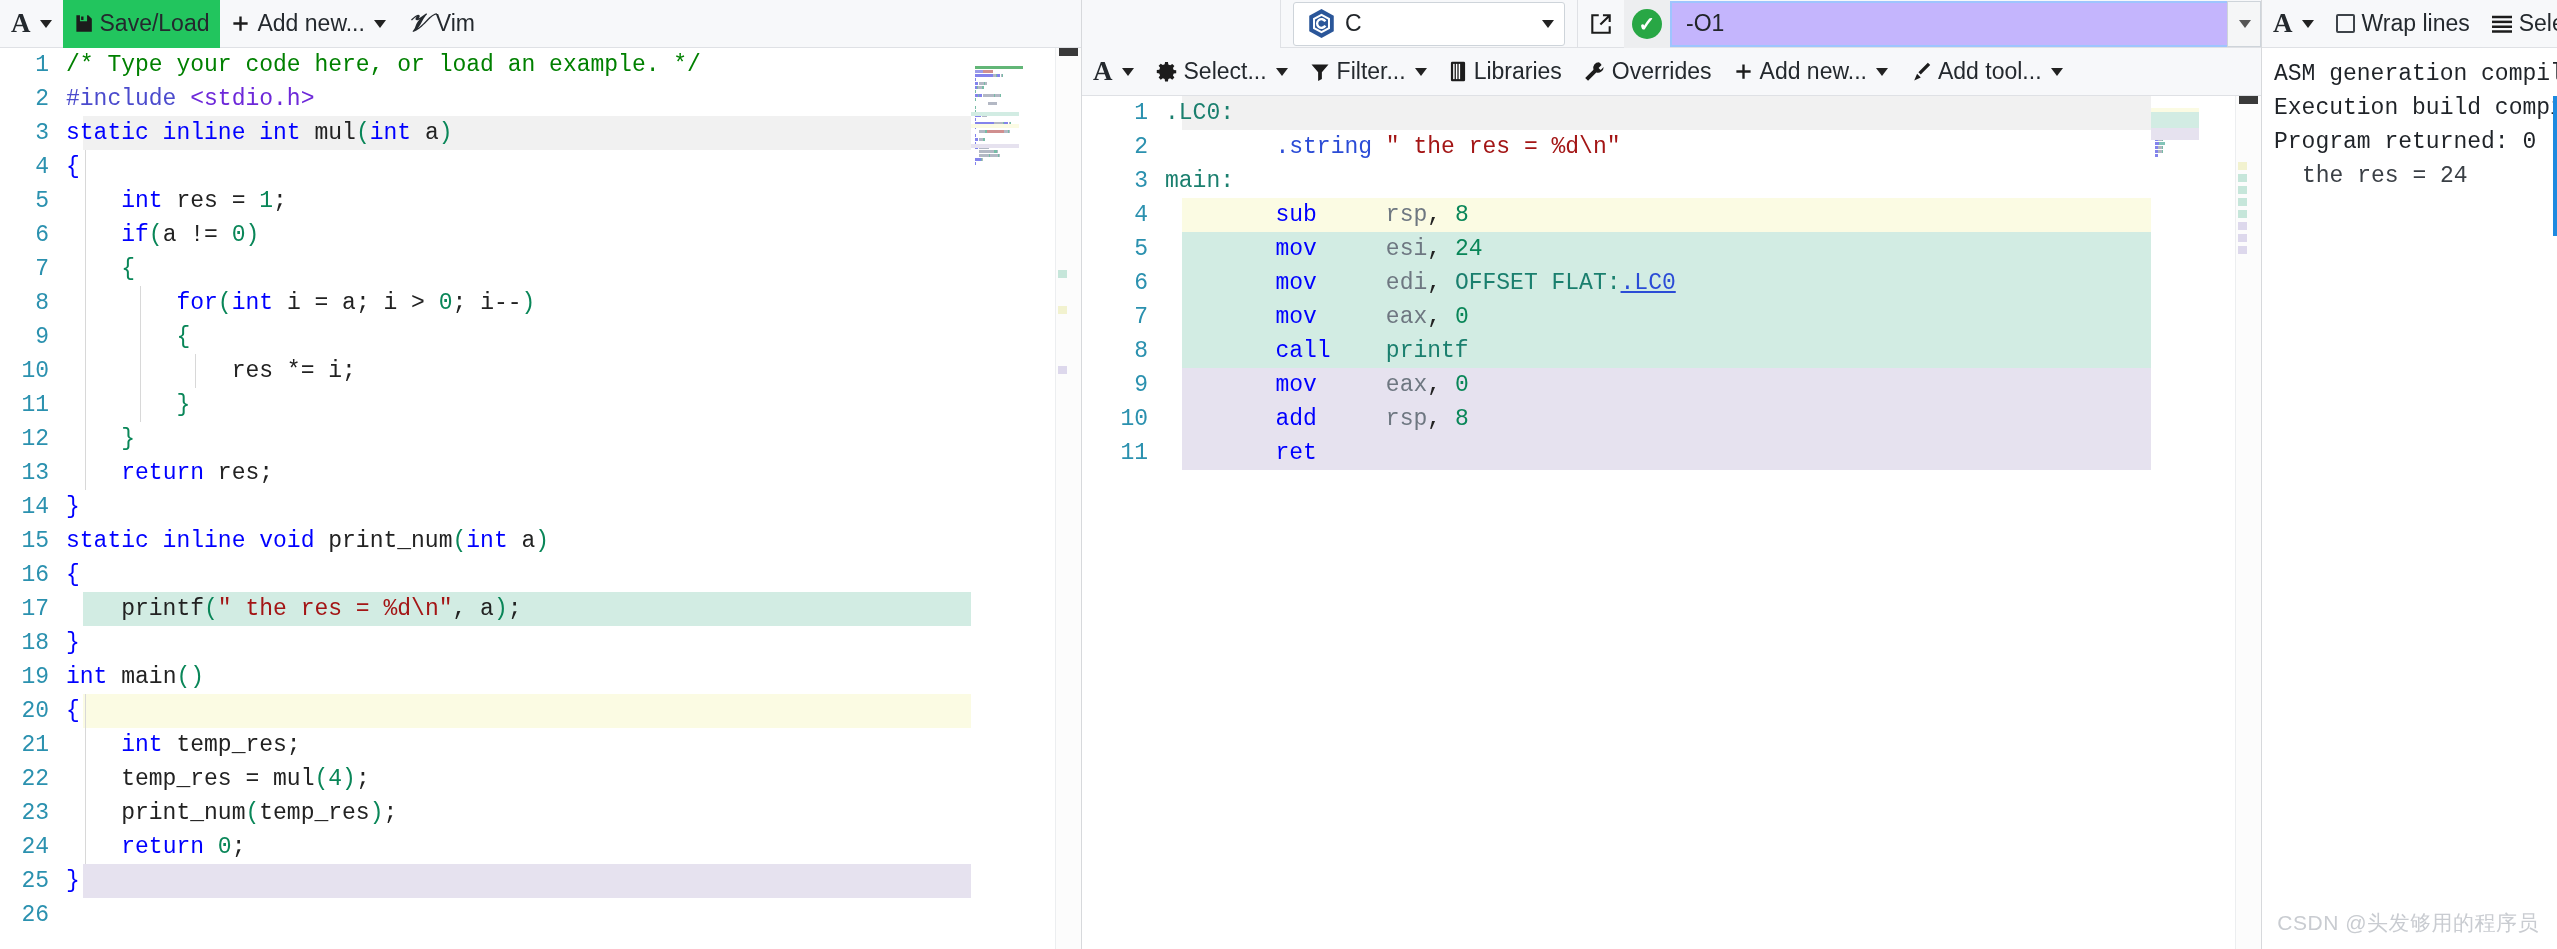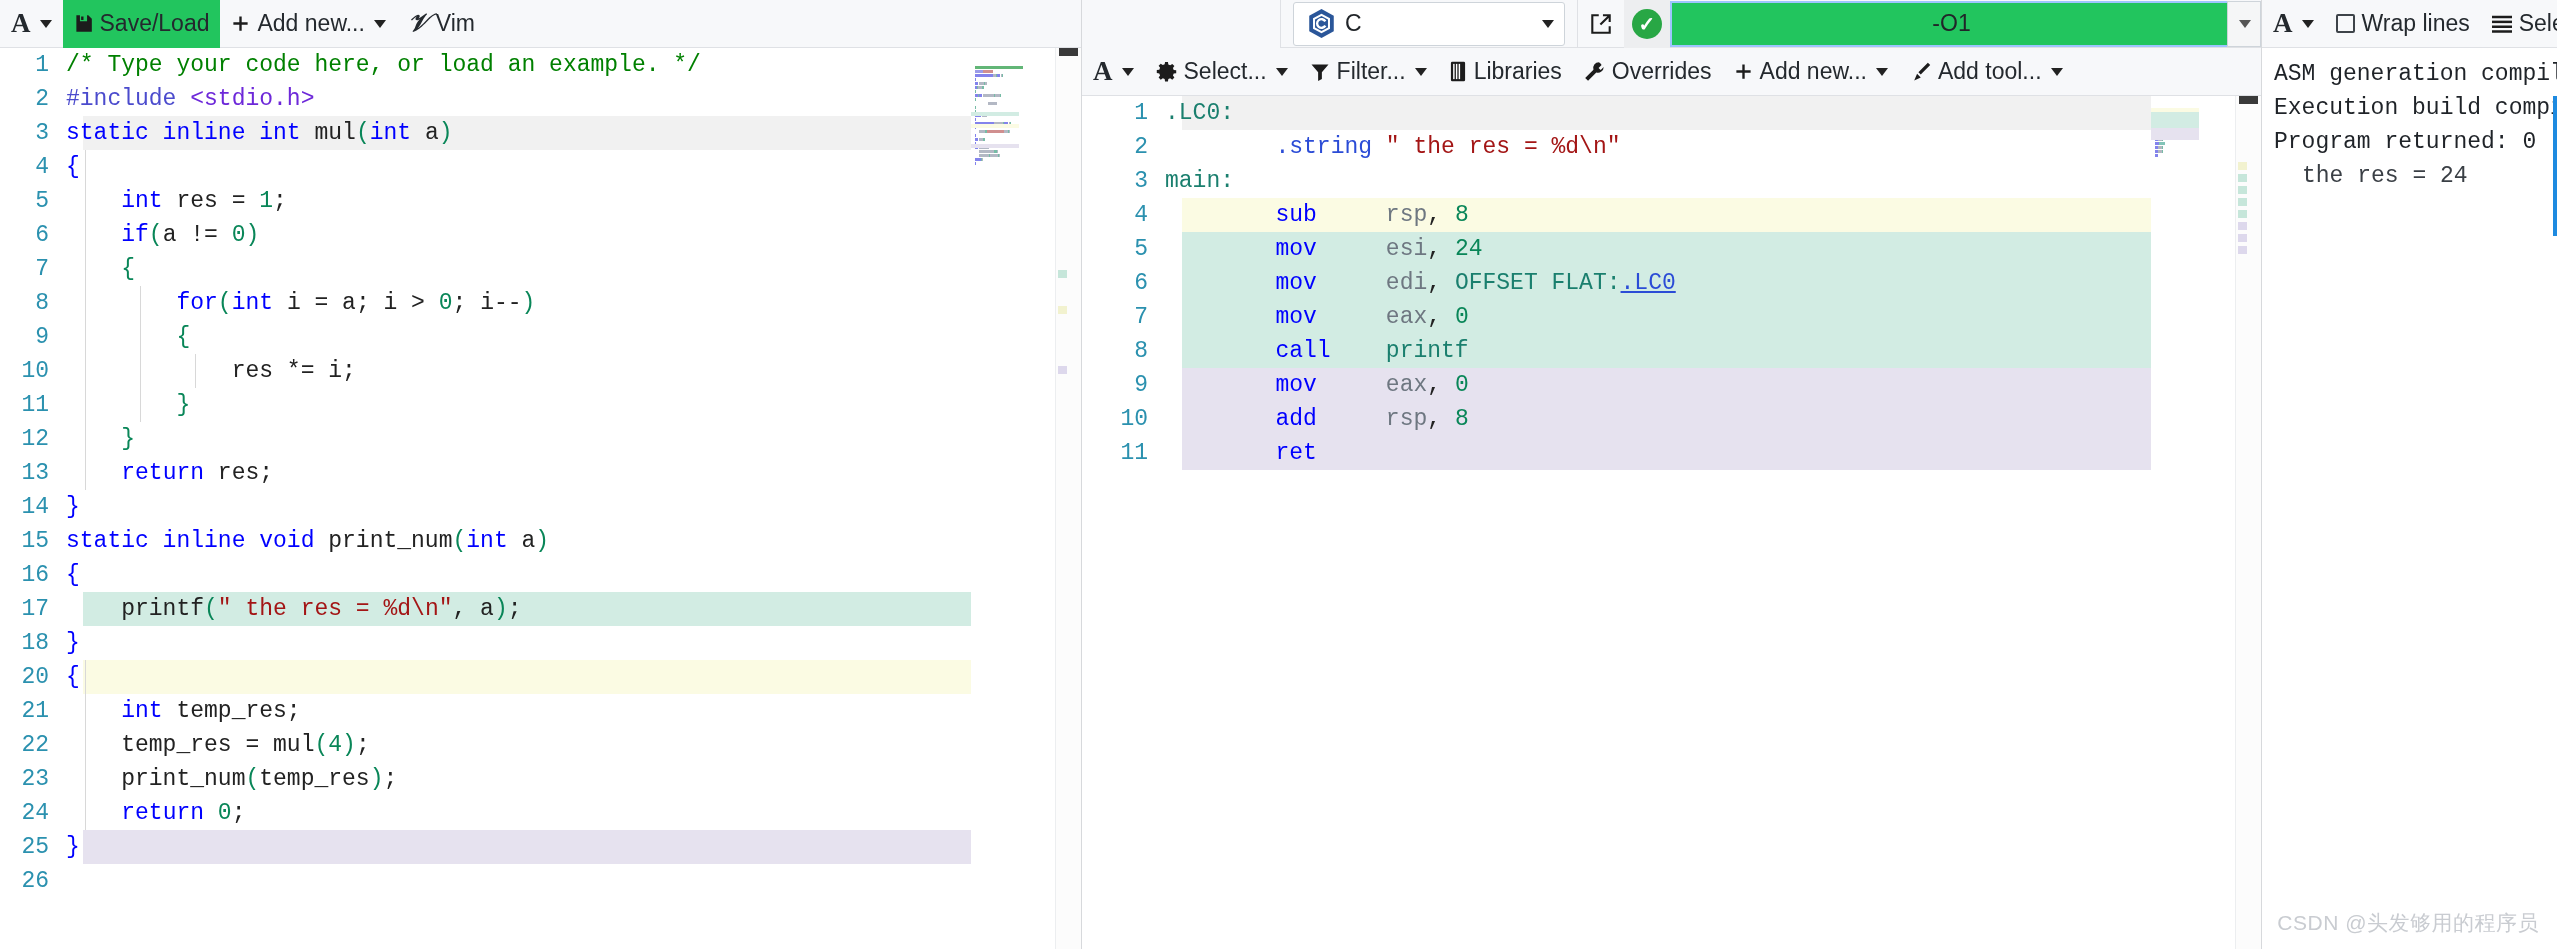--- a/index.html
+++ b/index.html
@@ -114,24 +114,23 @@
   
   .sel-box {
     display: flex; align-items: center; justify-content: space-between;
     height: 44px; background: #ffffff; border: 1px solid #ced4da;
     border-radius: 3px; padding: 0 10px 0 14px; font-size: 23px; color: #212529;
     cursor: pointer; white-space: nowrap;
   }
   .opts-wrap { display: flex; align-items: stretch; height: 46px; }
   .opts-input {
     height: 46px; border: 2px solid #9ec5fe; border-right: none;
-    background: #22c55e; padding: 0 10px 0 14px;
+    background: #c4b5fd; padding: 0 10px 0 14px;
     font-family: "Liberation Sans", sans-serif; font-size: 23px; color: #212529;
     outline: none;
-    text-align: center;
   }
   .opts-drop {
     width: 34px; border: 1px solid #ced4da; background: #f5f6f7;
     display: flex; align-items: center; justify-content: center; cursor: pointer;
   }
   .green-check {
     width: 30px; height: 30px; border-radius: 50%; background: #28a745;
     display: inline-flex; align-items: center; justify-content: center;
     color: #fff; font-size: 20px; font-weight: 700; flex: 0 0 auto;
   }
@@ -197,20 +196,21 @@
           <div class="ln-row"><span class="gutter" style="width: 66px;">9</span><span class="txt" style="position: relative;"><span class="t-plain">        </span><span class="t-num">{</span></span><div class="guide" style="left: 85px;"></div><div class="guide" style="left: 140.2px;"></div></div>
           <div class="ln-row"><span class="gutter" style="width: 66px;">10</span><span class="txt" style="position: relative;"><span class="t-plain">            res *= i;</span></span><div class="guide" style="left: 85px;"></div><div class="guide" style="left: 140.2px;"></div><div class="guide" style="left: 195.4px;"></div></div>
           <div class="ln-row"><span class="gutter" style="width: 66px;">11</span><span class="txt" style="position: relative;"><span class="t-plain">        </span><span class="t-num">}</span></span><div class="guide" style="left: 85px;"></div><div class="guide" style="left: 140.2px;"></div></div>
           <div class="ln-row"><span class="gutter" style="width: 66px;">12</span><span class="txt" style="position: relative;"><span class="t-plain">    </span><span class="t-num">}</span></span><div class="guide" style="left: 85px;"></div></div>
           <div class="ln-row"><span class="gutter" style="width: 66px;">13</span><span class="txt" style="position: relative;"><span class="t-plain">    </span><span class="t-kw">return</span><span class="t-plain"> res;</span></span><div class="guide" style="left: 85px;"></div></div>
           <div class="ln-row"><span class="gutter" style="width: 66px;">14</span><span class="txt" style="position: relative;"><span class="t-kw">}</span></span></div>
           <div class="ln-row"><span class="gutter" style="width: 66px;">15</span><span class="txt" style="position: relative;"><span class="t-kw">static inline void </span><span class="t-fn">print_num</span><span class="t-paren">(</span><span class="t-kw">int</span><span class="t-plain"> a</span><span class="t-paren">)</span></span></div>
           <div class="ln-row"><span class="gutter" style="width: 66px;">16</span><span class="txt" style="position: relative;"><span class="t-kw">{</span></span></div>
           <div class="ln-row"><div class="hl-row h-green" style="left: 83px;"></div><span class="gutter" style="width: 66px;">17</span><span class="txt" style="position: relative;"><span class="t-plain">    printf</span><span class="t-paren">(</span><span class="t-str">" the res = %d\n"</span><span class="t-plain">, a</span><span class="t-paren">)</span><span class="t-plain">;</span></span></div>
           <div class="ln-row"><span class="gutter" style="width: 66px;">18</span><span class="txt" style="position: relative;"><span class="t-kw">}</span></span></div>
+          <div class="ln-row"><span class="gutter" style="width: 66px;">19</span><span class="txt" style="position: relative;"><span class="t-kw">int</span><span class="t-plain"> main</span><span class="t-paren">()</span></span></div>
           <div class="ln-row"><div class="hl-row h-yellow" style="left: 83px;"></div><span class="gutter" style="width: 66px;">20</span><span class="txt" style="position: relative;"><span class="t-kw">{</span></span><div class="guide" style="left: 85px;"></div></div>
           <div class="ln-row"><span class="gutter" style="width: 66px;">21</span><span class="txt" style="position: relative;"><span class="t-plain">    </span><span class="t-kw">int</span><span class="t-plain"> temp_res;</span></span><div class="guide" style="left: 85px;"></div></div>
           <div class="ln-row"><span class="gutter" style="width: 66px;">22</span><span class="txt" style="position: relative;"><span class="t-plain">    temp_res = mul</span><span class="t-paren">(</span><span class="t-num">4</span><span class="t-paren">)</span><span class="t-plain">;</span></span><div class="guide" style="left: 85px;"></div></div>
           <div class="ln-row"><span class="gutter" style="width: 66px;">23</span><span class="txt" style="position: relative;"><span class="t-plain">    print_num</span><span class="t-paren">(</span><span class="t-plain">temp_res</span><span class="t-paren">)</span><span class="t-plain">;</span></span><div class="guide" style="left: 85px;"></div></div>
           <div class="ln-row"><span class="gutter" style="width: 66px;">24</span><span class="txt" style="position: relative;"><span class="t-plain">    </span><span class="t-kw">return</span><span class="t-plain"> </span><span class="t-num">0</span><span class="t-plain">;</span></span><div class="guide" style="left: 85px;"></div></div>
           <div class="ln-row"><div class="hl-row h-purple" style="left: 83px;"></div><span class="gutter" style="width: 66px;">25</span><span class="txt" style="position: relative;"><span class="t-kw">}</span></span></div>
           <div class="ln-row"><span class="gutter" style="width: 66px;">26</span><span class="txt" style="position: relative;"><span class="t-plain"></span></span></div>
         </div>
       <div class="minimap" id="src-minimap">
           <div class="mm-slider" style="top: 0px; height: 0px;"></div>

